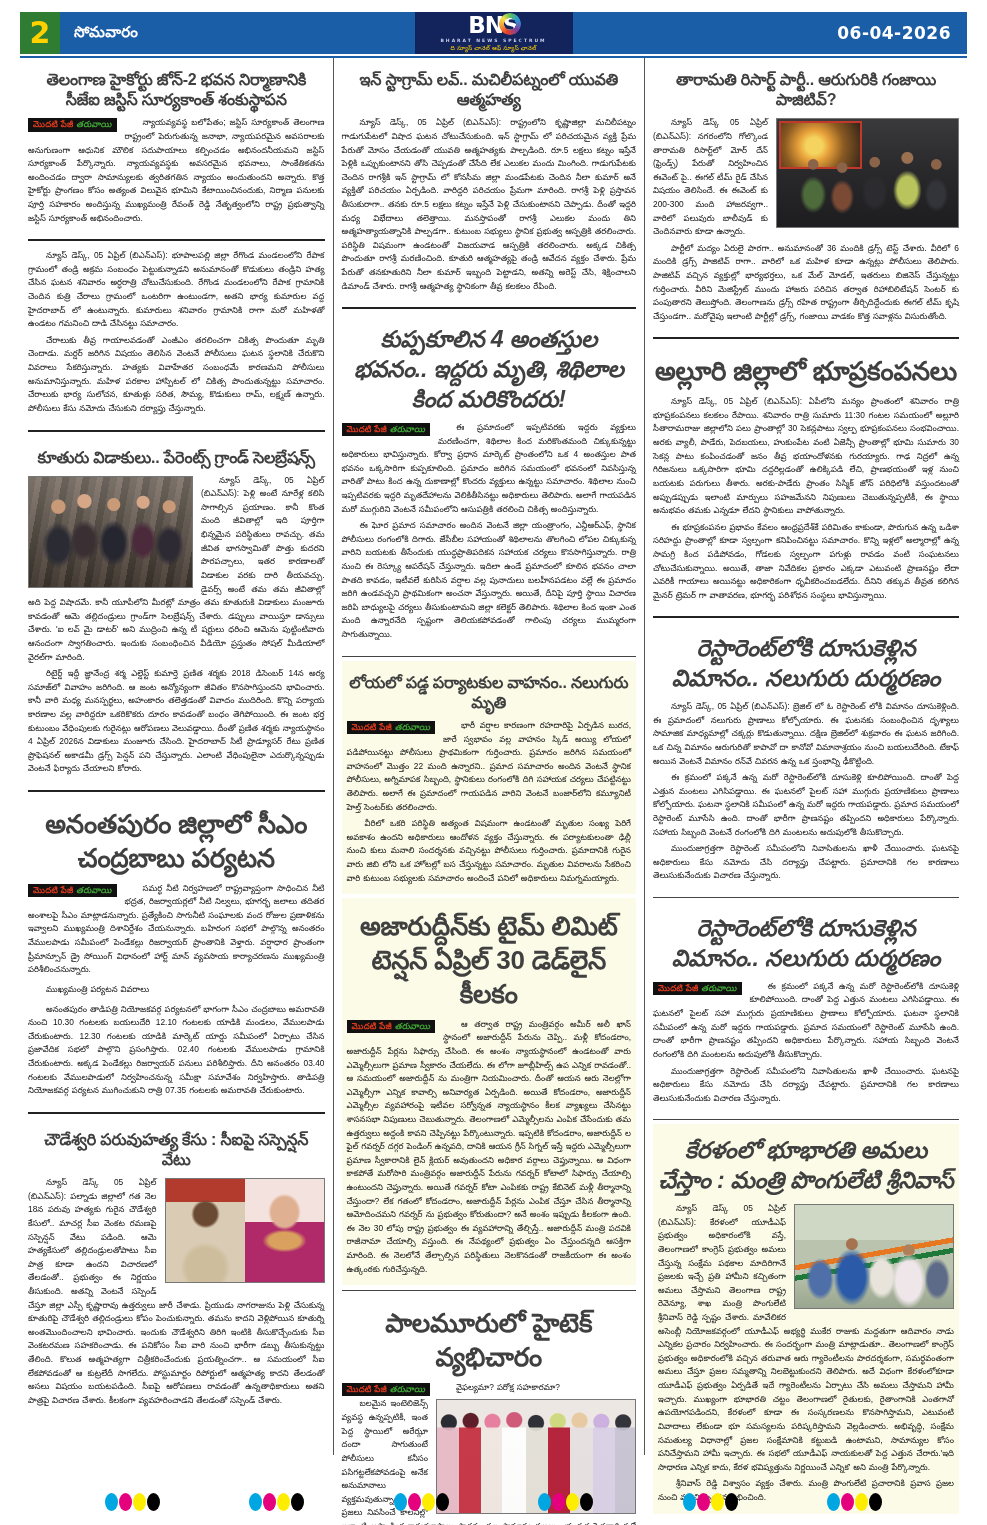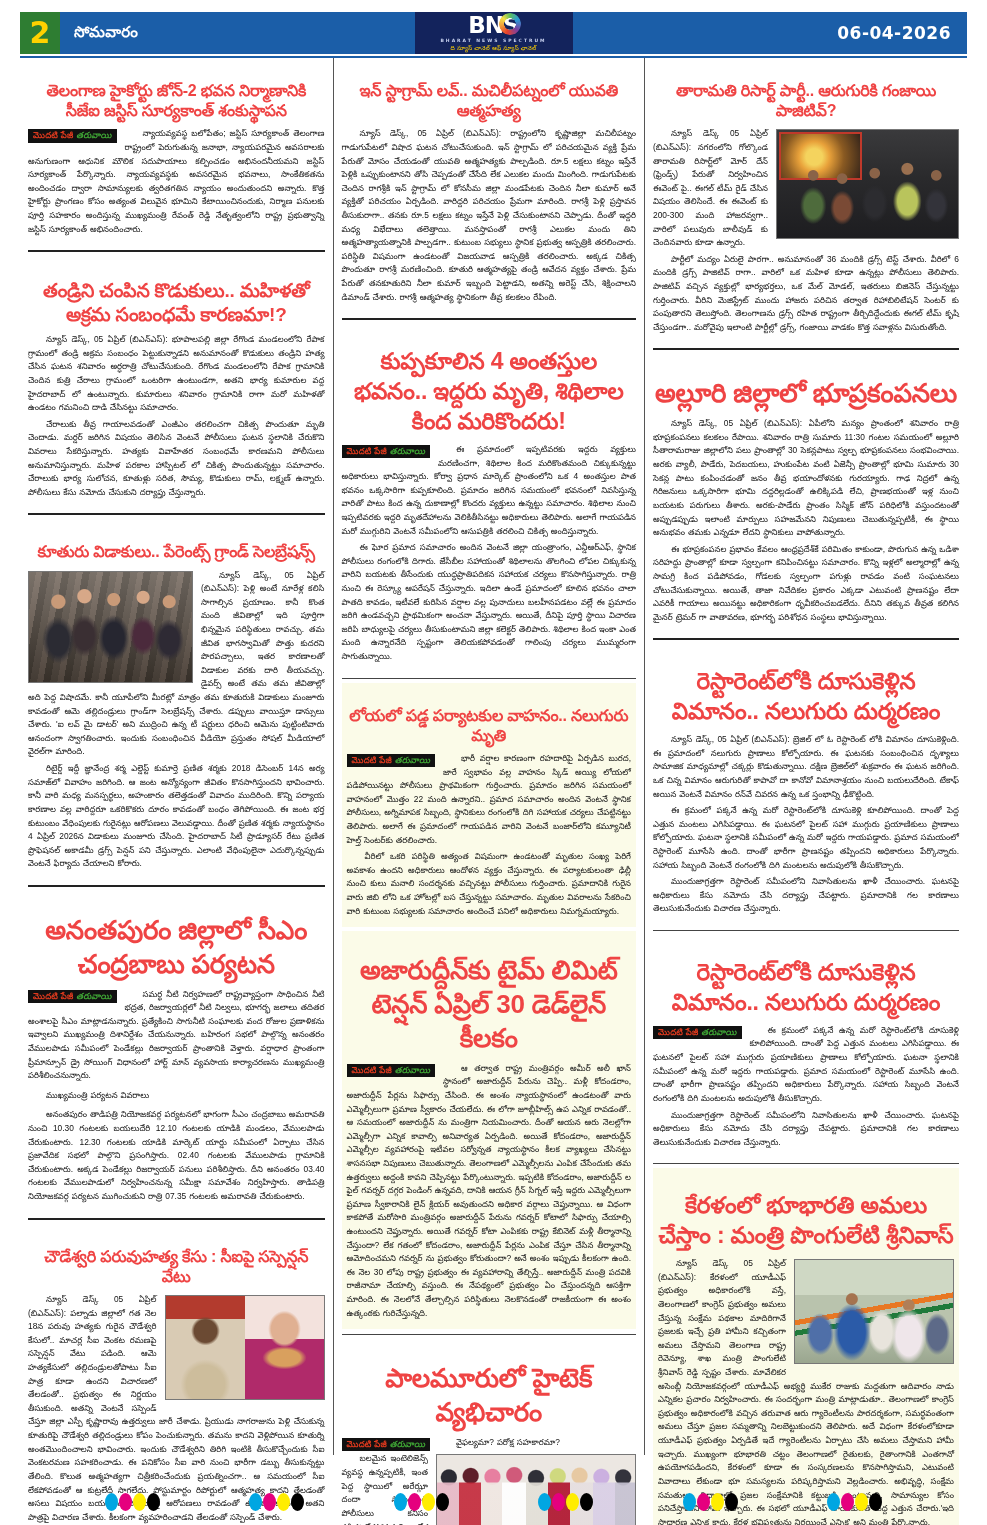--- a/index.html
+++ b/index.html
@@ -148,26 +148,26 @@
   .article.tint { background: #fbfbe8; padding-left: 5px; padding-right: 5px; }
 
   .hr-thick { border-top: 2px solid #222; margin: 5px 0 4px 0; }
   .hr-thin  { border-top: 1px solid #444; margin: 5px 0 4px 0; }
 
   h2.headline {
     font-size: 19px;
     line-height: 1.26;
     font-weight: bold;
     text-align: center;
-    margin: 19px 0 6px 0;
-    color: #ef4444;
+    margin: 8px 0 6px 0;
+    color: #404040;
     letter-spacing: -.2px;
   }
   h2.headline.h-sm { font-size: 16px; }
-  h2.headline.h-lg { font-size: 23px; line-height: 1.3; }
+  h2.headline.h-lg { font-size: 23px; line-height: 1.3; font-style: italic; }
   h2.headline.h-xl { font-size: 26px; line-height: 1.3; }
 
   .contd-badge {
     display: inline-block;
     background: #111;
     color: #e03a1e;
     font-size: 8.5px;
     font-weight: bold;
     padding: 2px 5px 3px 5px;
     line-height: 1;
@@ -363,21 +363,20 @@
       <h2 class="headline h-sm">తెలంగాణ హైకోర్టు జోన్-2 భవన నిర్మాణానికి సీజేఐ జస్టిస్ సూర్యకాంత్ శంకుస్థాపన</h2>
       <div class="contd-badge">
         <span>మొదటి పేజీ</span><span class="tail">తరువాయి</span>
       </div>
       <p class="body">న్యాయవ్యవస్థ బలోపేతం; జస్టిస్ సూర్యకాంత్ తెలంగాణ రాష్ట్రంలో పెరుగుతున్న జనాభా, న్యాయపరమైన అవసరాలకు అనుగుణంగా ఆధునిక మౌలిక సదుపాయాలు కల్పించడం అభినందనీయమని జస్టిస్ సూర్యకాంత్ పేర్కొన్నారు. న్యాయవ్యవస్థకు అవసరమైన భవనాలు, సాంకేతికతను అందించడం ద్వారా సామాన్యులకు త్వరితగతిన న్యాయం అందుతుందని అన్నారు. కొత్త హైకోర్టు ప్రాంగణం కోసం అత్యంత విలువైన భూమిని కేటాయించినందుకు, నిర్మాణ పనులకు పూర్తి సహకారం అందిస్తున్న ముఖ్యమంత్రి రేవంత్ రెడ్డి నేతృత్వంలోని రాష్ట్ర ప్రభుత్వాన్ని జస్టిస్ సూర్యకాంత్ అభినందించారు.</p>
     </div>
 
     <div class="hr-thick"></div>
 
     <div class="article clearfix">
-      <h2 class="headline">తండ్రిని చంపిన కొడుకులు.. మహిళతో అక్రమ సంబంధమే కారణమా!?</h2>
       <p class="body">న్యూస్ డెస్క్, 05 ఏప్రిల్ (బిఎన్ఎస్): భూపాలపల్లి జిల్లా రేగొండ మండలంలోని రేపాక గ్రామంలో తండ్రి అక్రమ సంబంధం పెట్టుకున్నాడని అనుమానంతో కొడుకులు తండ్రిని హత్య చేసిన ఘటన శనివారం అర్ధరాత్రి చోటుచేసుకుంది. రేగొండ మండలంలోని రేపాక గ్రామానికి చెందిన కుత్రి చేరాలు గ్రామంలో ఒంటరిగా ఉంటుండగా, అతని భార్య కుమారుల వద్ద హైదరాబాద్ లో ఉంటున్నారు. కుమారులు శనివారం గ్రామానికి రాగా మరో మహిళతో ఉండటం గమనించి దాడి చేసినట్టు సమాచారం.</p>
       <p class="body">చేరాలుకు తీవ్ర గాయాలవడంతో ఎంజీఎం తరలించగా చికిత్స పొందుతూ మృతి చెందాడు. మర్డర్ జరిగిన విషయం తెలిసిన వెంటనే పోలీసులు ఘటన స్థలానికి చేరుకొని వివరాలు సేకరిస్తున్నారు. హత్యకు వివాహేతర సంబంధమే కారణమని పోలీసులు అనుమానిస్తున్నారు. మహిళ పరకాల హాస్పిటల్ లో చికిత్స పొందుతున్నట్టు సమాచారం. చేరాలుకు భార్య సులోచన, కూతుళ్లు సరిత, సౌమ్య, కొడుకులు రామ్, లక్ష్మణ్ ఉన్నారు. పోలీసులు కేసు నమోదు చేసుకుని దర్యాప్తు చేస్తున్నారు.</p>
     </div>
 
     <div class="hr-thick"></div>
 
     <div class="article clearfix">
       <h2 class="headline h-sm">కూతురు విడాకులు.. పేరెంట్స్ గ్రాండ్ సెలబ్రేషన్స్</h2>
       <div class="photo float-left ph-crowd" style="width:165px;height:112px;"></div>
       <p class="body">న్యూస్ డెస్క్, 05 ఏప్రిల్ (బిఎన్ఎస్): పెళ్లి అంటే నూరేళ్ల కలిసి సాగాల్సిన ప్రయాణం. కానీ కొంత మంది జీవితాల్లో ఇది పూర్తిగా భిన్నమైన పరిస్థితులు రావచ్చు. తమ జీవిత భాగస్వామితో పొత్తు కుదరని పొరపచ్చాలు, ఇతర కారణాలతో విడాకుల వరకు దారి తీయవచ్చు. డైవర్స్ అంటే తమ తమ జీవితాల్లో అది పెద్ద విషాదమే. కానీ యూపీలోని మీరట్లో మాత్రం తమ కూతురుకి విడాకులు మంజూరు కావడంతో ఆమె తల్లిదండ్రులు గ్రాండ్‌గా సెలబ్రేషన్స్ చేశారు. డప్పులు వాయిస్తూ డాన్సులు చేశారు. 'ఐ లవ్ మై డాటర్' అని ముద్రించి ఉన్న టీ షర్టులు ధరించి ఆమెను పుట్టింటివారు ఆనందంగా స్వాగతించారు. ఇందుకు సంబంధించిన వీడియో ప్రస్తుతం సోషల్ మీడియాలో వైరల్‌గా మారింది.</p>

